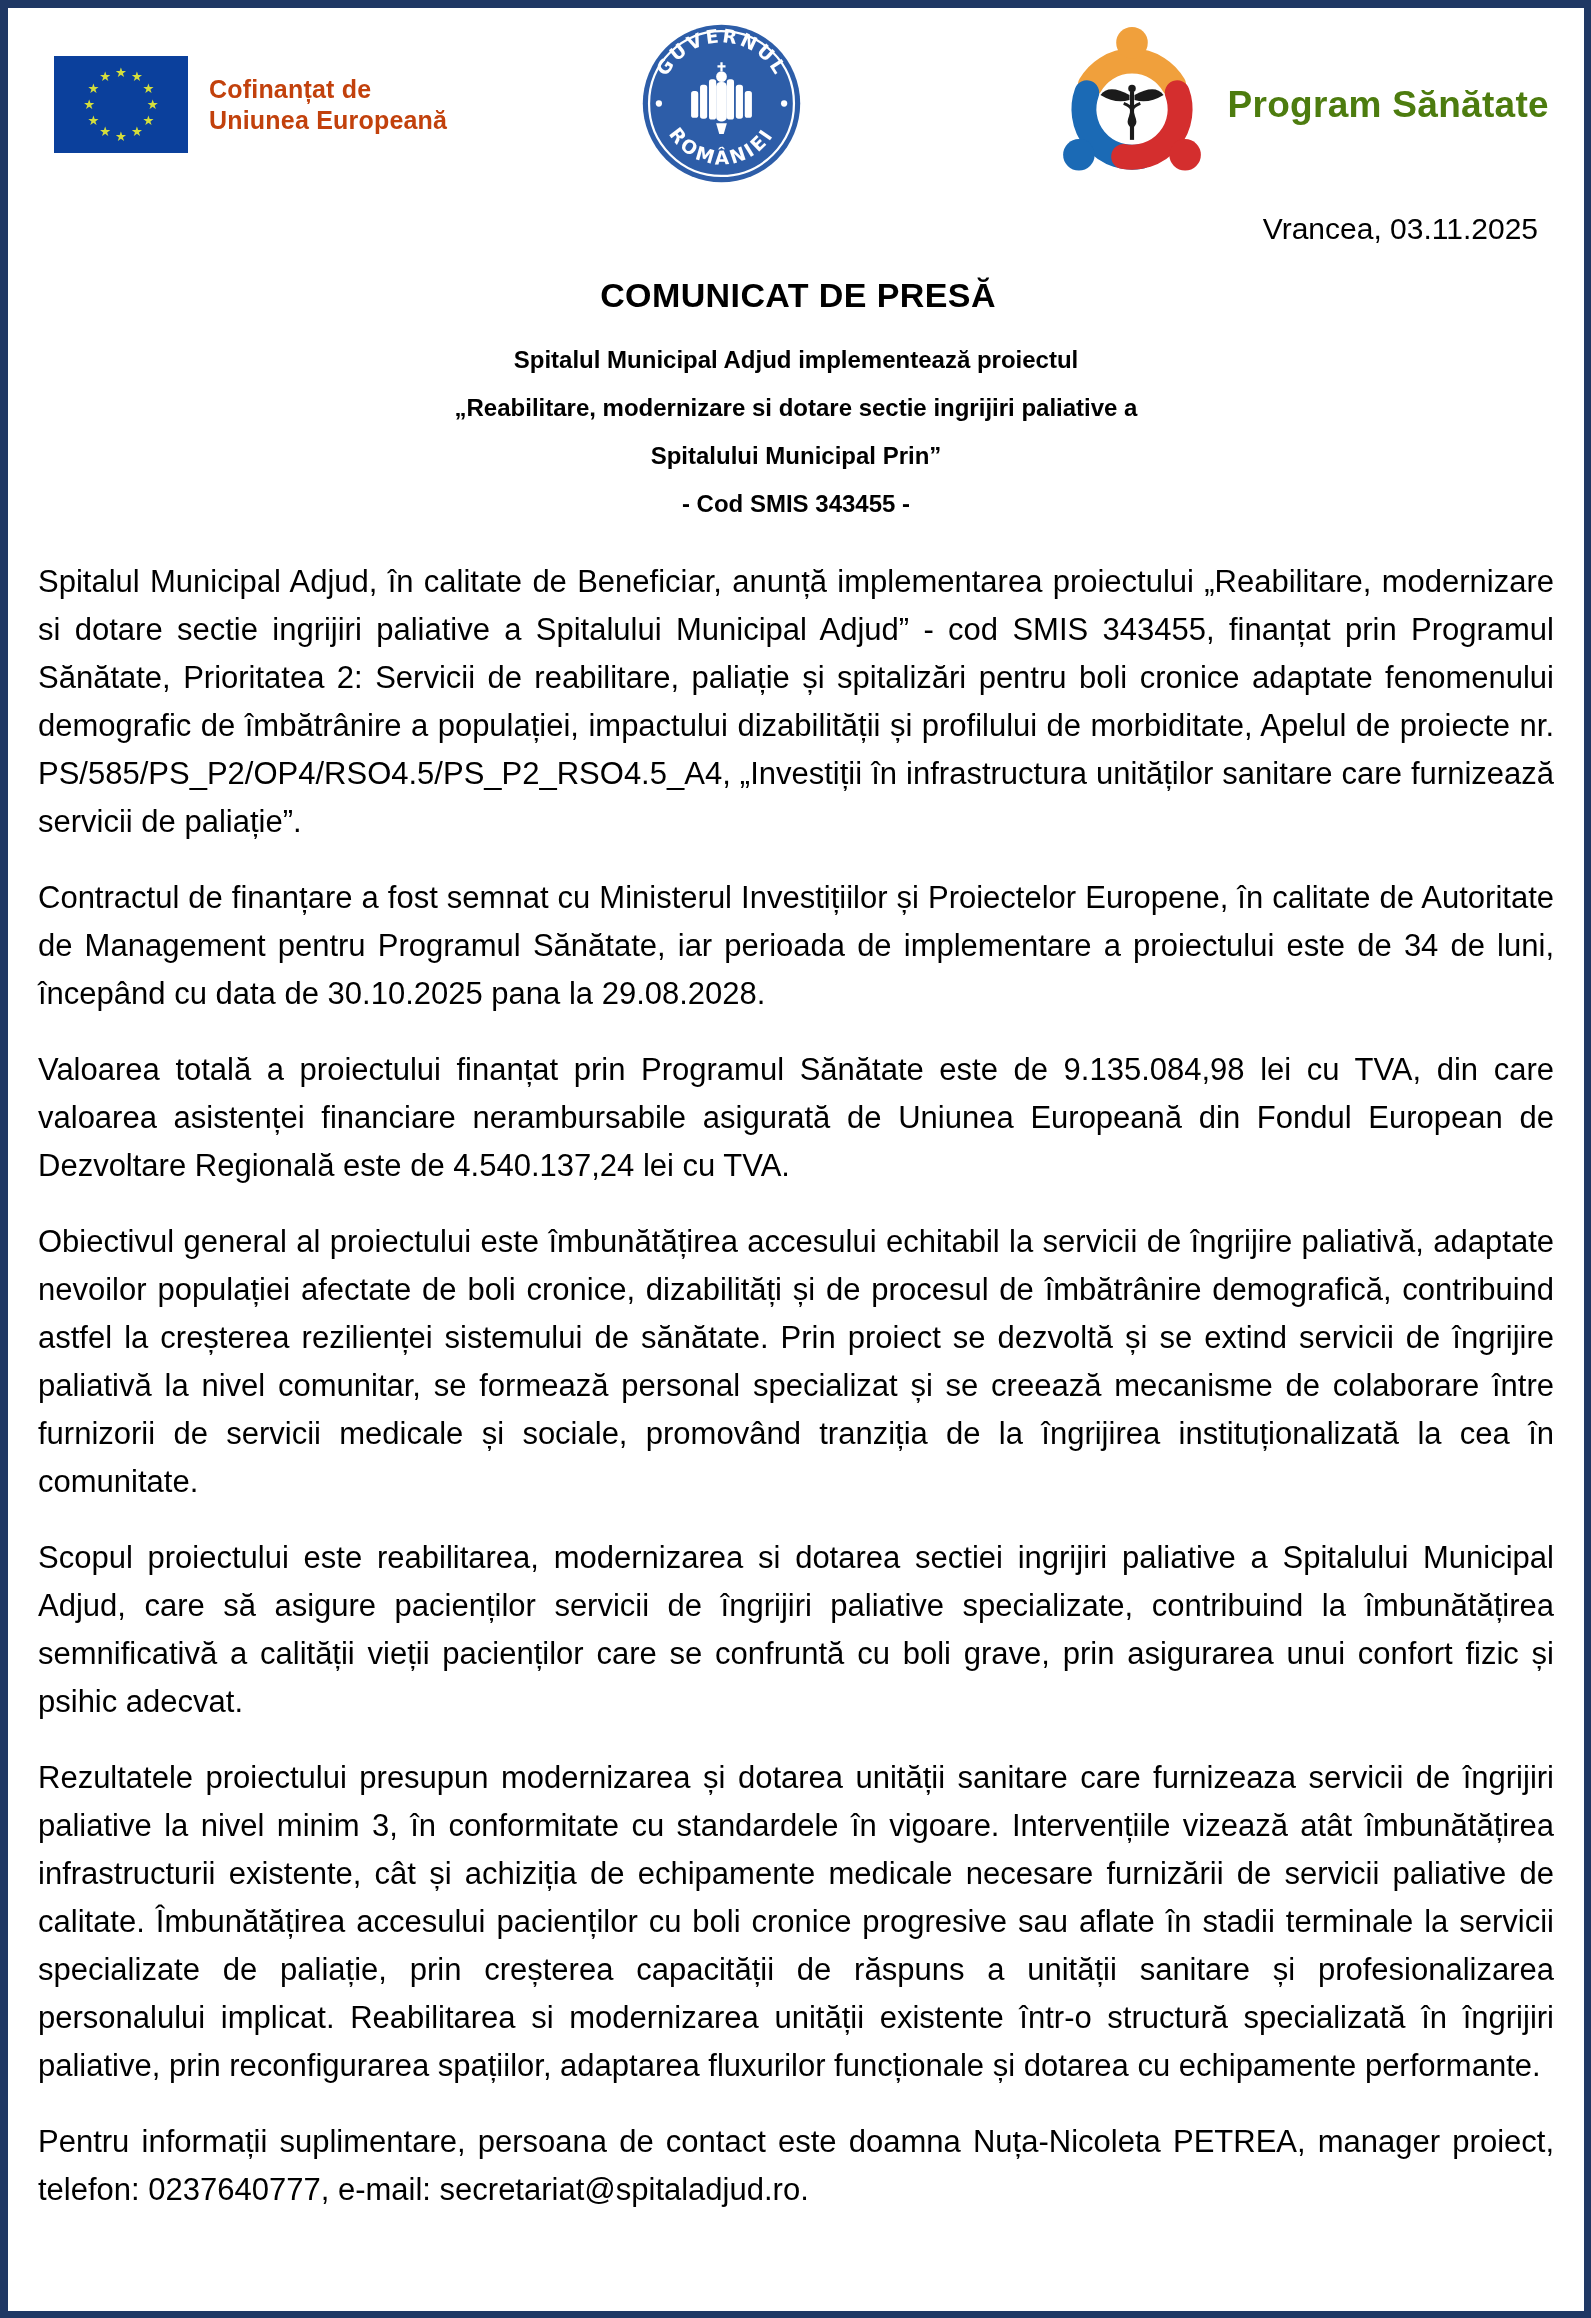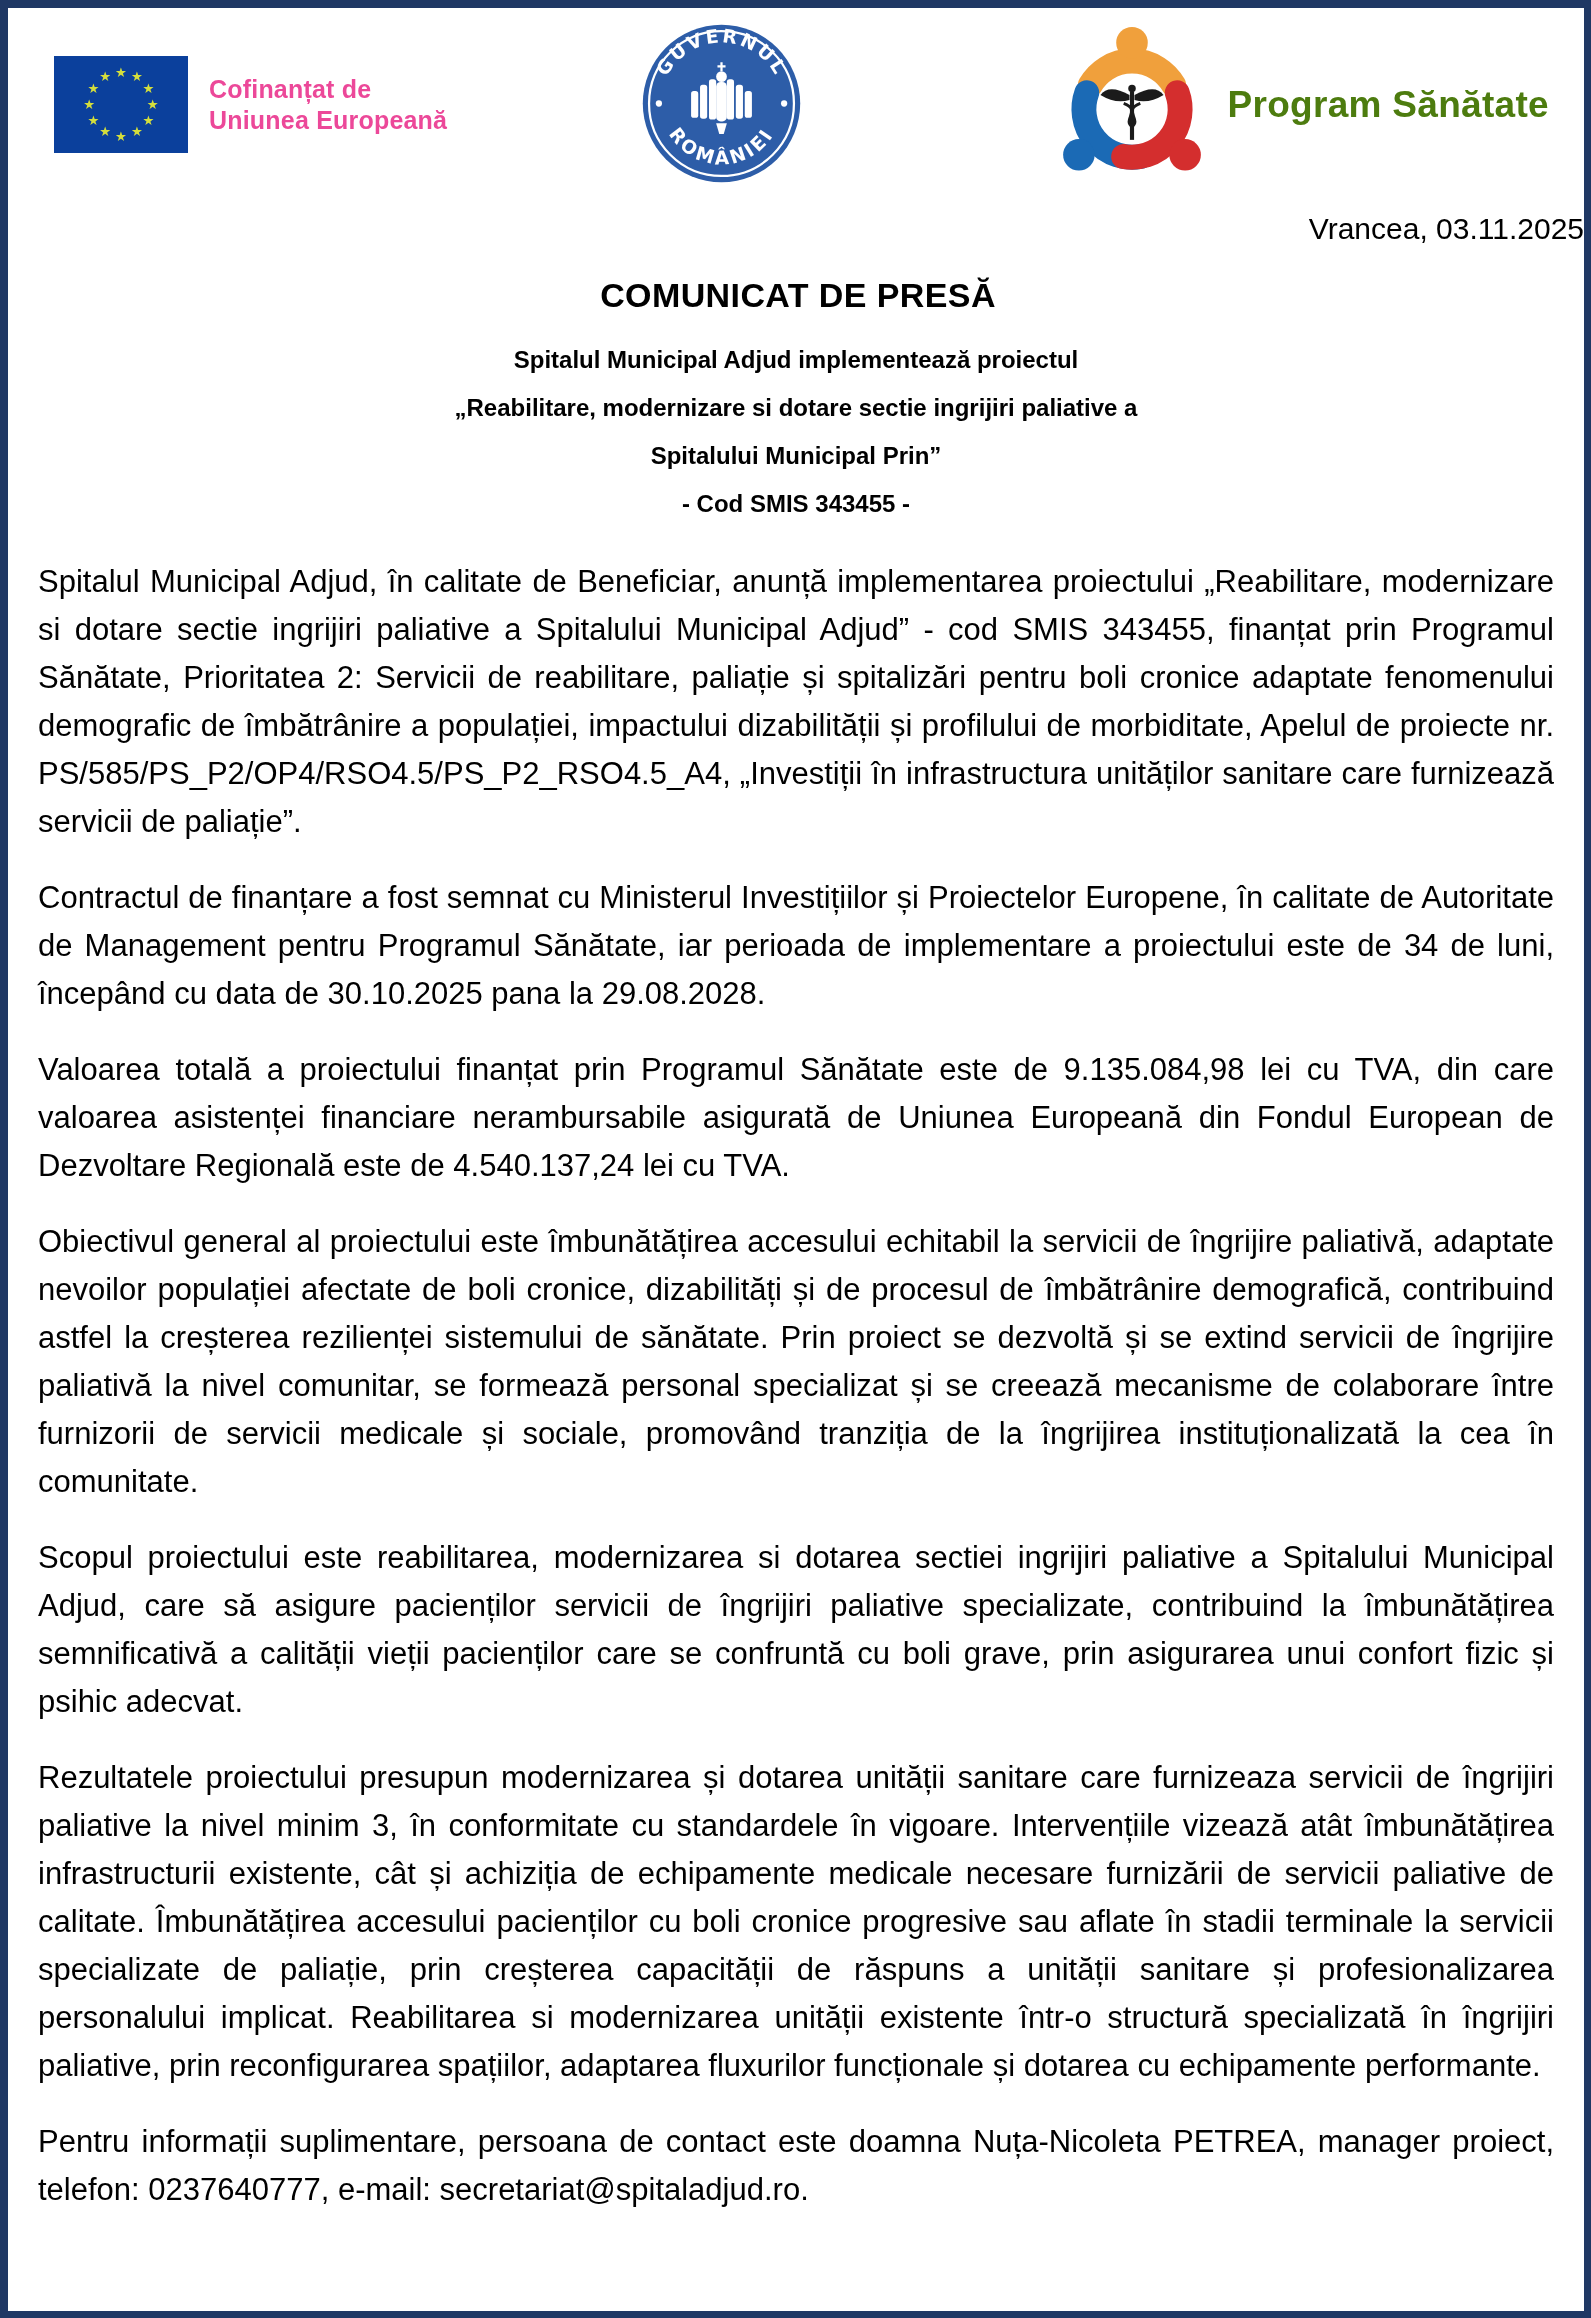--- a/index.html
+++ b/index.html
@@ -22,37 +22,38 @@
     justify-content: space-between;
     padding: 12.4px 35px 0 46px;
     height: 181px;
     box-sizing: border-box;
   }
   .eu-logo { display: flex; align-items: center; gap: 21px; }
   .eu-text {
     font-weight: bold;
     font-size: 25px;
     line-height: 31px;
-    color: #ec4899;
+    color: #c2410c;
     letter-spacing: 0.2px;
   }
   .gov-seal { flex: 0 0 auto; margin-left: -53px; }
   .program-logo { display: flex; align-items: center; gap: 12.4px; }
   .program-label {
     font-weight: bold;
     font-size: 37px;
     color: #4d7c0f;
     letter-spacing: 0.3px;
     white-space: nowrap;
   }
   svg text { font-family: "DejaVu Sans", sans-serif; }
   
   .date-line {
     text-align: right;
     font-size: 30px;
+    padding-right: 46px;
     margin-top: 23px;
   }
   .doc-title {
     text-align: center;
     font-size: 34px;
     font-weight: bold;
     margin: 30px 0 21px 4px;
     letter-spacing: 0.4px;
   }
   .subtitle {

